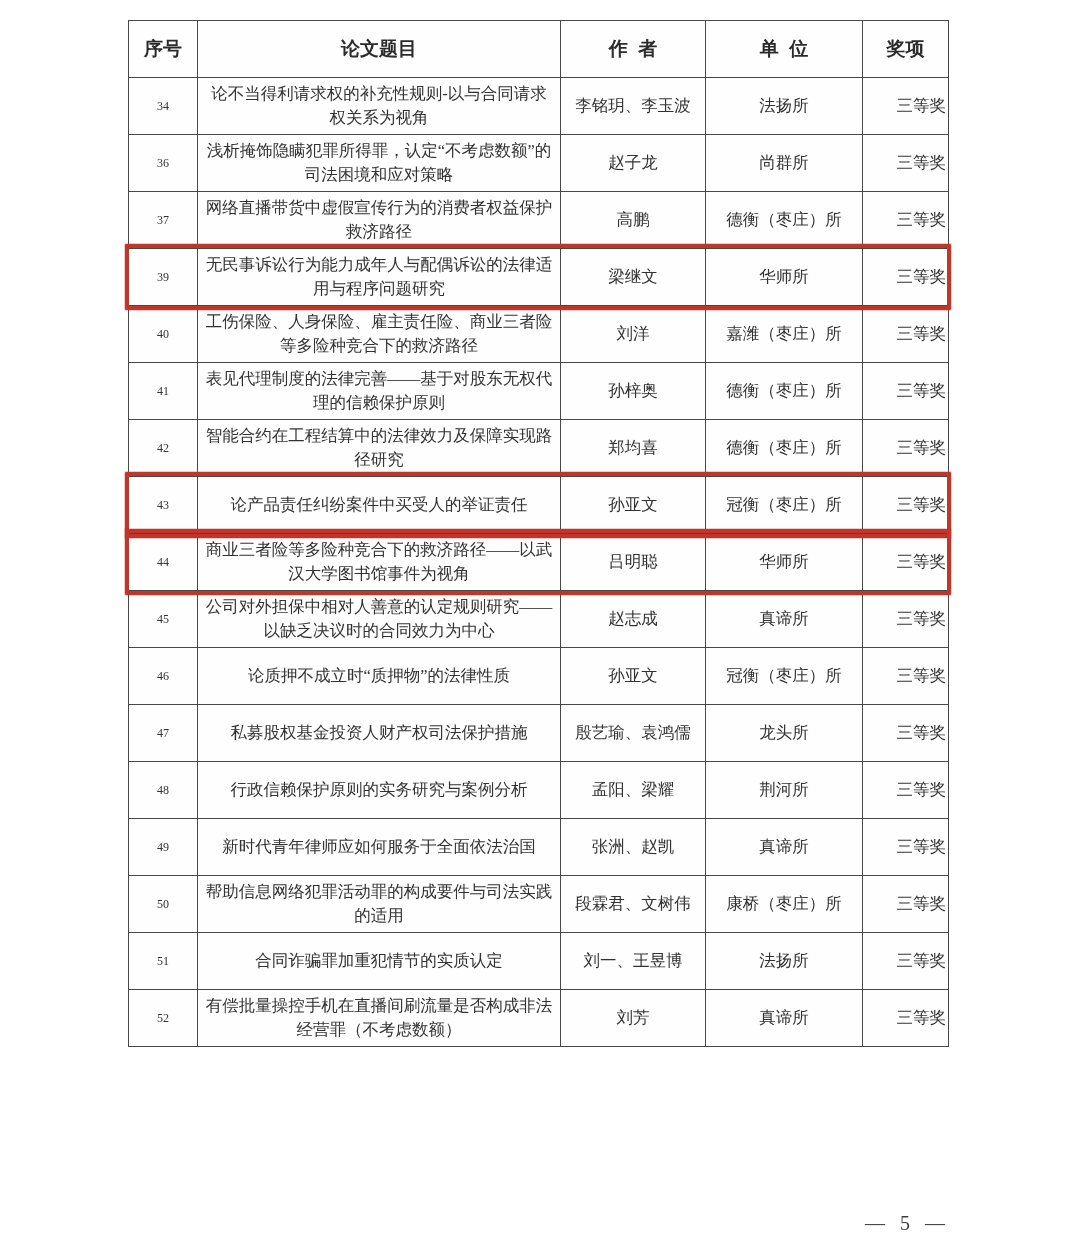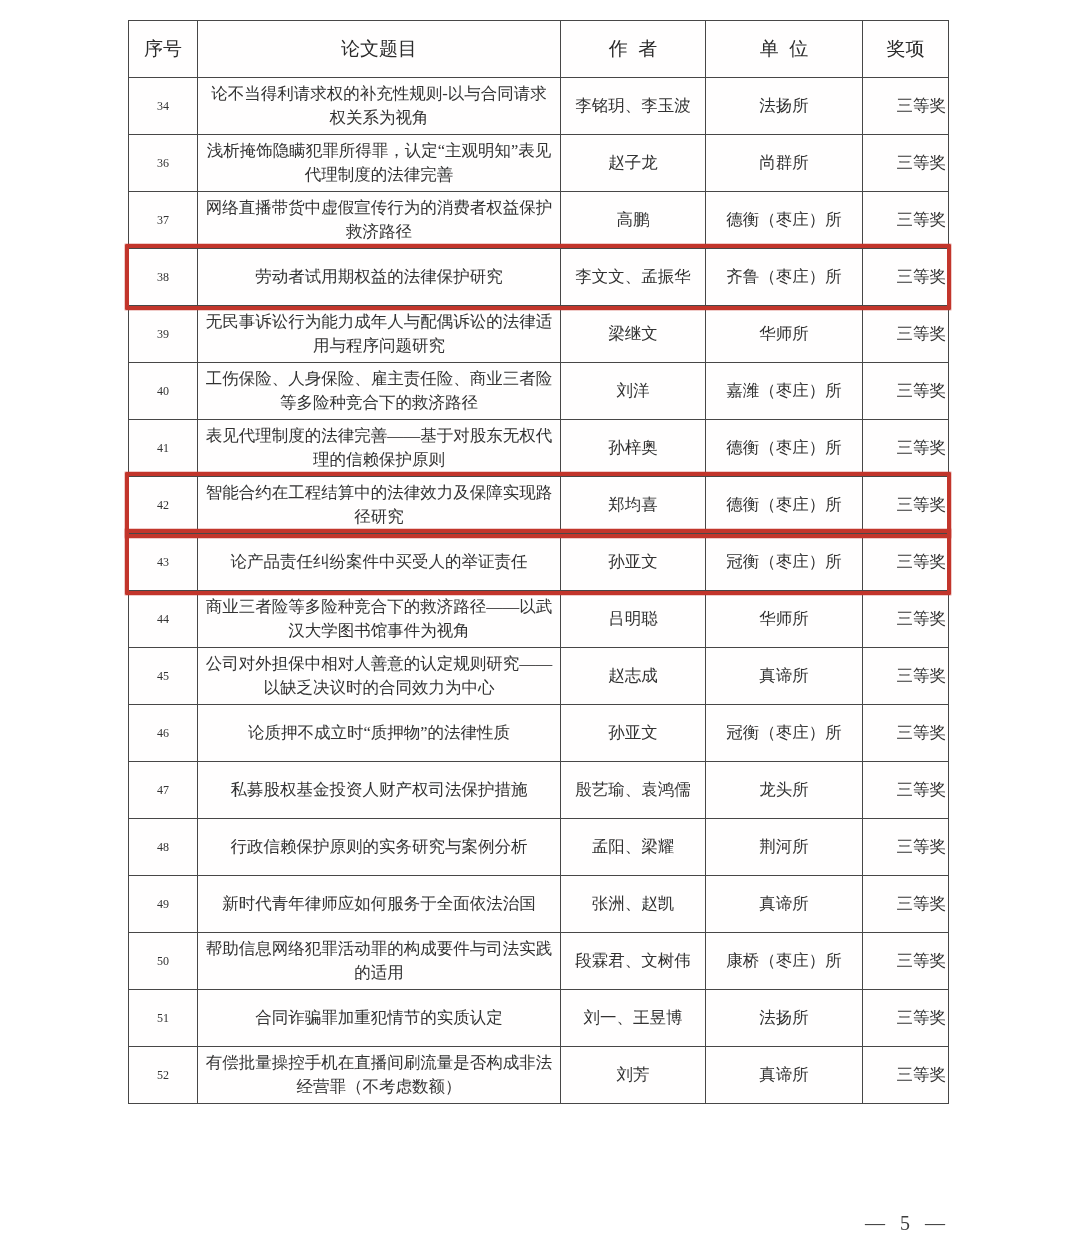--- a/index.html
+++ b/index.html
@@ -38,21 +38,21 @@
     border: 1px solid #474747;
     text-align: center;
     vertical-align: middle;
     padding: 2px 8px;
     box-sizing: border-box;
     overflow: hidden;
   }
   table.awards tr { height: 57px; }
   table.awards th {
     font-size: 19px;
-    font-weight: normal;
+    font-weight: bold;
     color: #2b2b2b;
   }
   table.awards th.sp2 {
     letter-spacing: 0.55em;
     text-indent: 0.55em;
     padding-left: 8px;
   }
   table.awards td {
     font-size: 16.5px;
     line-height: 24px;
@@ -108,37 +108,30 @@
       <tbody>
           <tr>
             <td class="c0">34</td>
             <td class="c1">论不当得利请求权的补充性规则-以与合同请求权关系为视角</td>
             <td class="c2">李铭玥、李玉波</td>
             <td class="c3">法扬所</td>
             <td class="c4">三等奖</td>
           </tr>
           <tr>
             <td class="c0">36</td>
-            <td class="c1">浅析掩饰隐瞒犯罪所得罪，认定“主观明知”表见代理制度的法律完善</td>
+            <td class="c1">浅析掩饰隐瞒犯罪所得罪，认定“不考虑数额”的司法困境和应对策略</td>
             <td class="c2">赵子龙</td>
             <td class="c3">尚群所</td>
             <td class="c4">三等奖</td>
           </tr>
           <tr class="hl">
             <td class="c0">37</td>
             <td class="c1">网络直播带货中虚假宣传行为的消费者权益保护救济路径</td>
             <td class="c2">高鹏</td>
             <td class="c3">德衡（枣庄）所</td>
-            <td class="c4">三等奖</td>
-          </tr>
-          <tr>
-            <td class="c0">38</td>
-            <td class="c1">劳动者试用期权益的法律保护研究</td>
-            <td class="c2">李文文、孟振华</td>
-            <td class="c3">齐鲁（枣庄）所</td>
             <td class="c4">三等奖</td>
           </tr>
           <tr>
             <td class="c0">39</td>
             <td class="c1">无民事诉讼行为能力成年人与配偶诉讼的法律适用与程序问题研究</td>
             <td class="c2">梁继文</td>
             <td class="c3">华师所</td>
             <td class="c4">三等奖</td>
           </tr>
           <tr>

